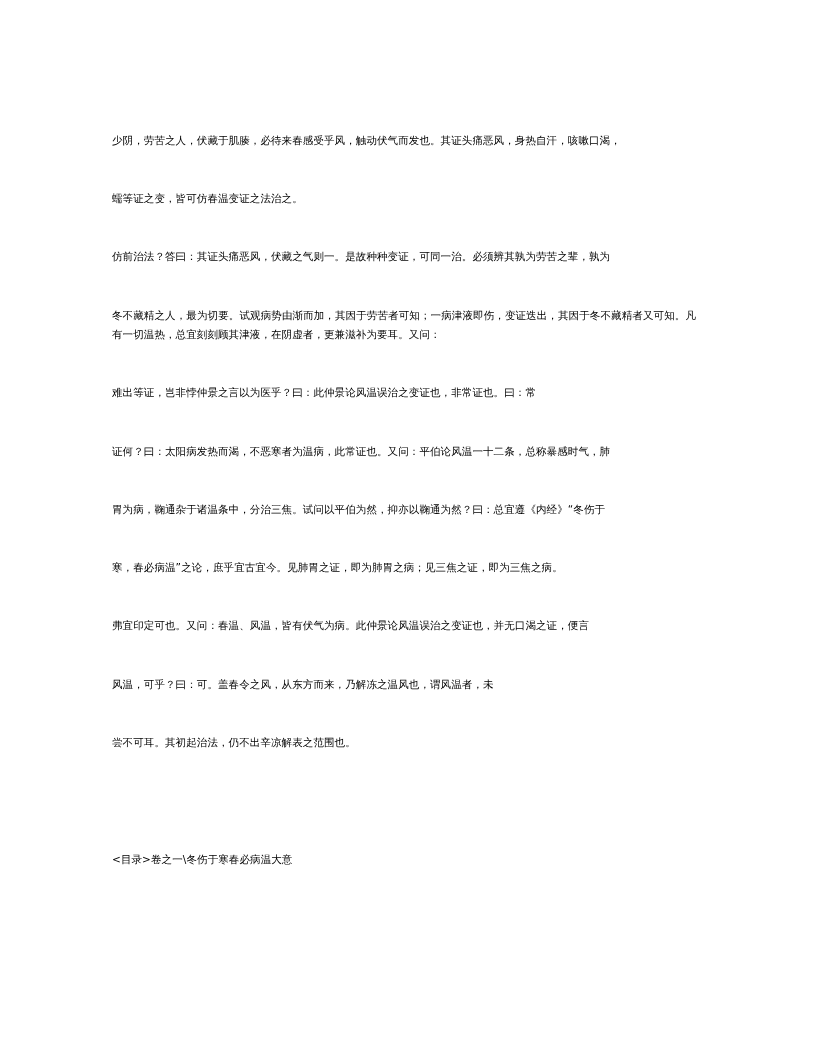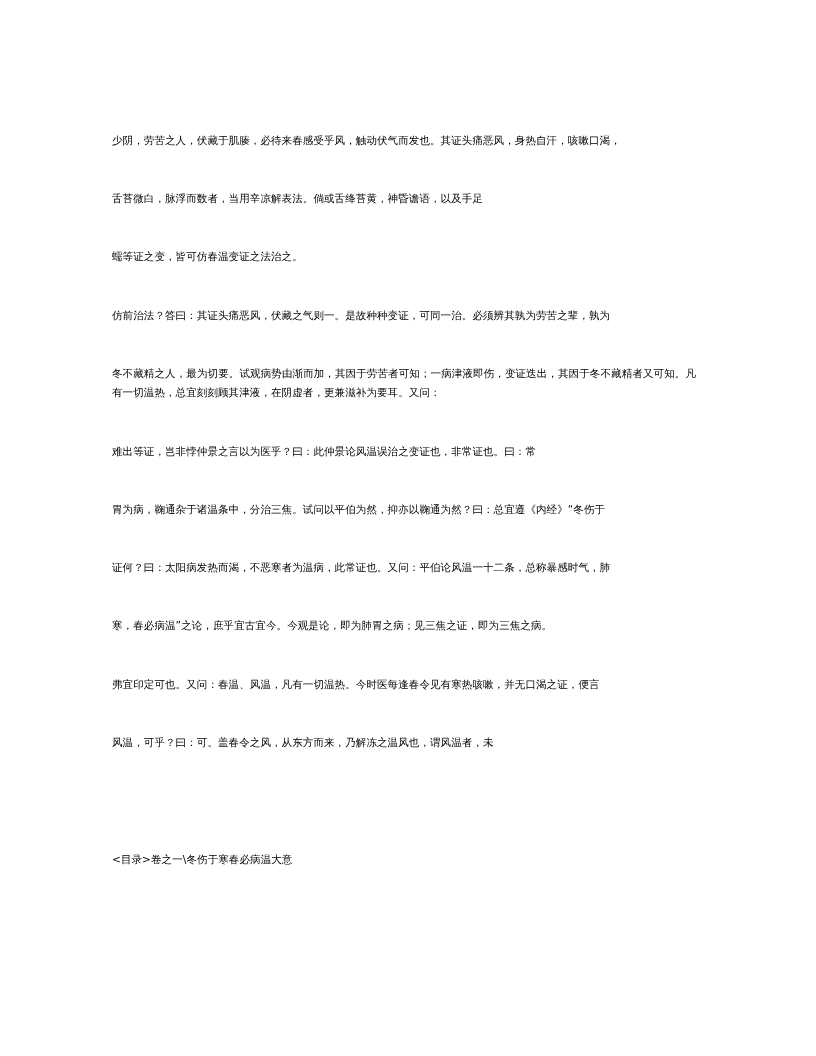--- a/index.html
+++ b/index.html
@@ -36,30 +36,30 @@
     white-space: pre-wrap;
   }
 </style>
 </head>
 <body>
 
 <div class="page">
 
   <div class="block">
     <p class="para">少阴，劳苦之人，伏藏于肌腠，必待来春感受乎风，触动伏气而发也。其证头痛恶风，身热自汗，咳嗽口渴，</p>
-    <p class="para">舌苔微白，脉浮而数者，当用辛凉解表法。倘或舌绛苔黄，神昏谵语，以及手足</p>
     <p class="para">蠕等证之变，皆可仿春温变证之法治之。</p>
     <p class="para">仿前治法？答曰：其证头痛恶风，伏藏之气则一。是故种种变证，可同一治。必须辨其孰为劳苦之辈，孰为</p>
     <p class="para">冬不藏精之人，最为切要。试观病势由渐而加，其因于劳苦者可知；一病津液即伤，变证迭出，其因于冬不藏精者又可知。凡有一切温热，总宜刻刻顾其津液，在阴虚者，更兼滋补为要耳。又问：</p>
     <p class="para">难出等证，岂非悖仲景之言以为医乎？曰：此仲景论风温误治之变证也，非常证也。曰：常</p>
+    <p class="para">证何？曰：太阳病发热而渴，不恶寒者为温病，此常证也。又问：平伯论风温一十二条，总称暴感时气，肺</p>
     <p class="para">胃为病，鞠通杂于诸温条中，分治三焦。试问以平伯为然，抑亦以鞠通为然？曰：总宜遵《内经》“冬伤于</p>
-    <p class="para">证何？曰：太阳病发热而渴，不恶寒者为温病，此常证也。又问：平伯论风温一十二条，总称暴感时气，肺</p>
-    <p class="para">寒，春必病温”之论，庶乎宜古宜今。今观是论，即为肺胃之病；见三焦之证，即为三焦之病。</p>
-    <p class="para">弗宜印定可也。又问：春温、风温，凡有一切温热。今时医每逢春令见有寒热咳嗽，并无口渴之证，便言</p>
+    <p class="para">寒，春必病温”之论，庶乎宜古宜今。见肺胃之证，即为肺胃之病；见三焦之证，即为三焦之病。</p>
+    <p class="para">弗宜印定可也。又问：春温、风温，皆有伏气为病。此仲景论风温误治之变证也，并无口渴之证，便言</p>
     <p class="para">风温，可乎？曰：可。盖春令之风，从东方而来，乃解冻之温风也，谓风温者，未</p>
+    <p class="para">尝不可耳。其初起治法，仍不出辛凉解表之范围也。</p>
   </div>
 
   <div class="spacer"></div>
 
   <div class="block">
     <p class="para">&lt;目录&gt;卷之一\冬伤于寒春必病温大意</p>
     
   </div>
 
 </div>

